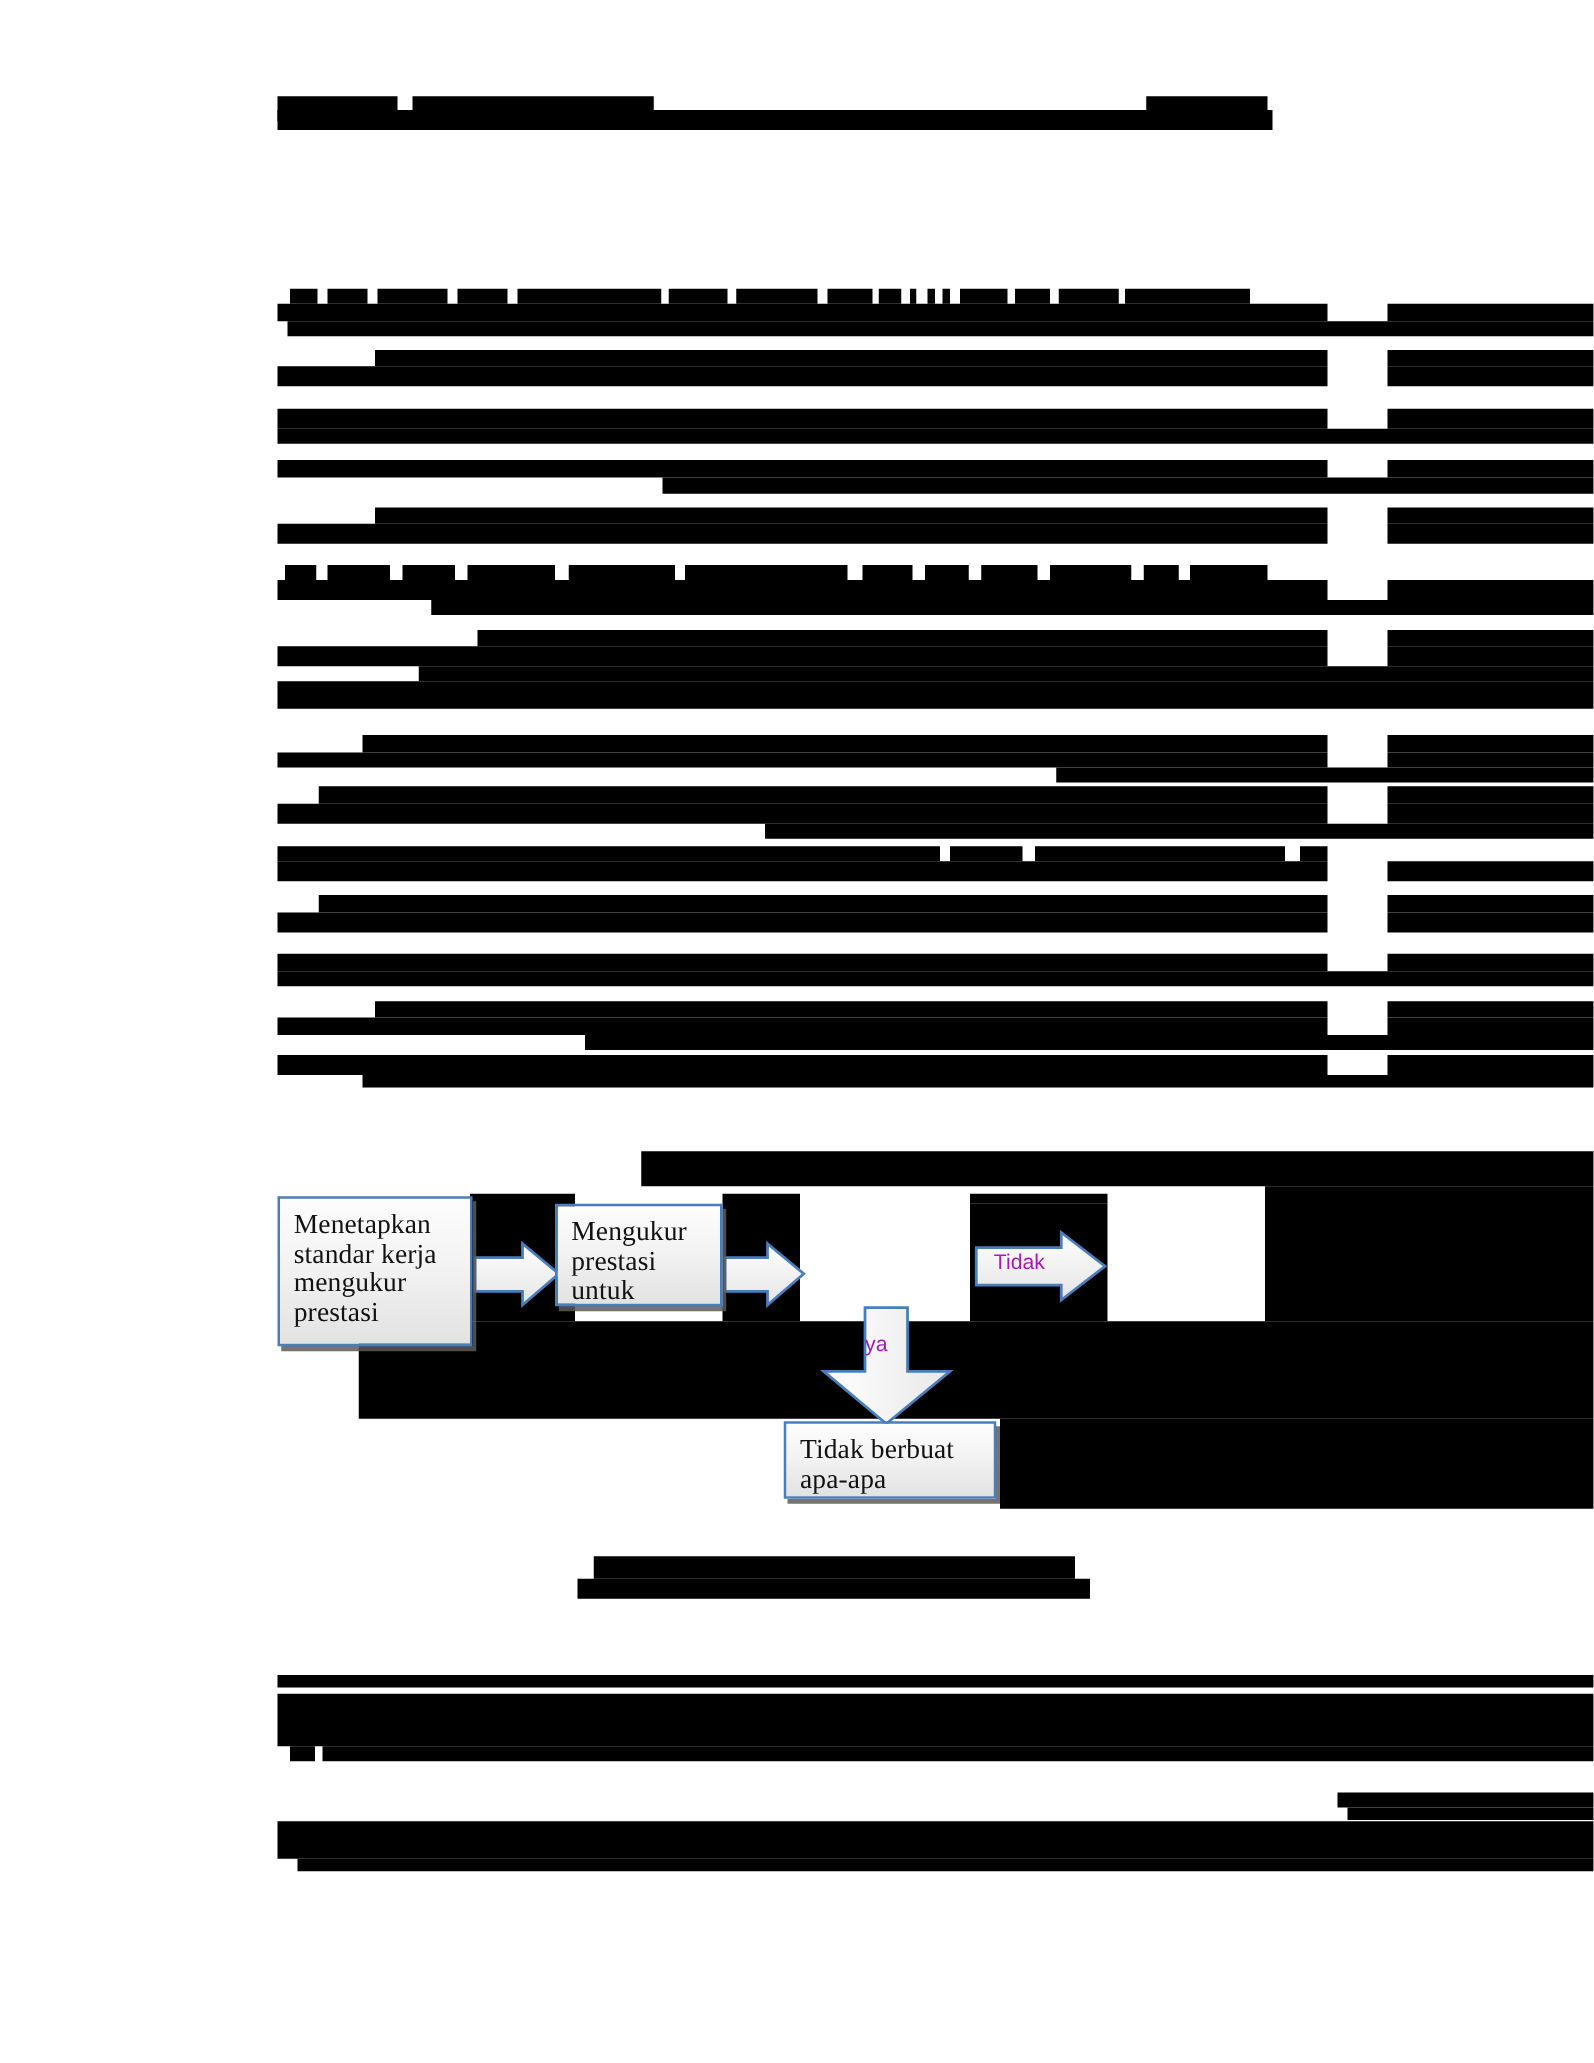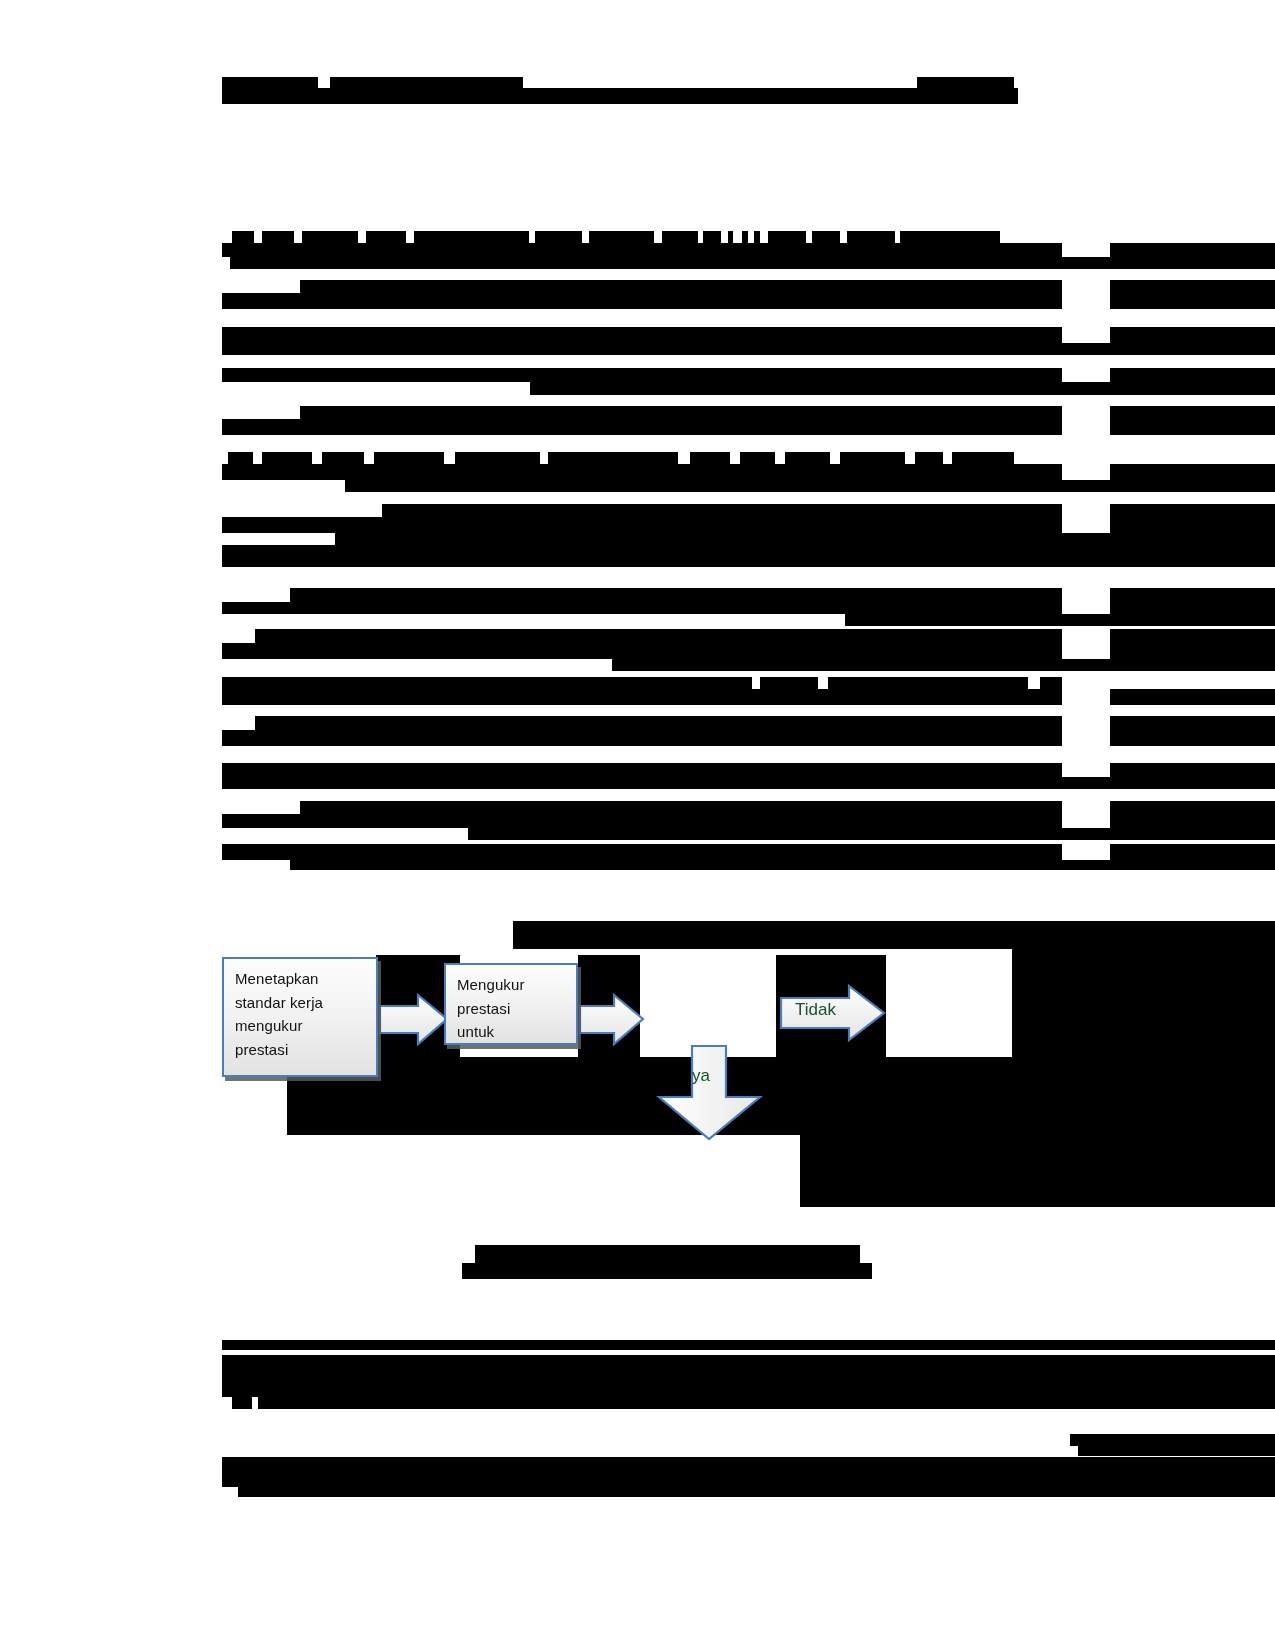--- a/index.html
+++ b/index.html
@@ -26,34 +26,35 @@
   }
 
   
   .flow-box {
     position: absolute;
     box-sizing: border-box;
     border: 2px solid #4A7EBB;
     background: linear-gradient(to bottom, #FDFDFD 0%, #F3F3F3 45%, #E2E2E2 100%);
     box-shadow: 3px 4px 0 0 rgba(90,90,90,0.85);
     color: #111111;
-    font-size: 15px;
+    font-size: 22px;
     line-height: 23.5px;
     padding: 8px 9px 16px 11px;
     letter-spacing: 0.1px;
+    font-family: Liberation Serif, serif;
   }
   .flow-box span { display: block; white-space: nowrap; }
 
   .arrow-wrap { position: absolute; }
   .arrow-wrap svg { display: block; overflow: visible; }
 
   .edge-label {
     position: absolute;
     font-size: 17px;
-    color: #14532d;
+    color: #a21caf;
     z-index: 6;
     white-space: nowrap;
   }
 
   .diagram-layer { position: absolute; left: 0; top: 0; width: 1275px; height: 1650px; }
 </style>
 </head>
 <body>
 
 <div class="page">
@@ -229,20 +230,24 @@
       </div>
 
       <div class="flow-box" style="left:444px; top:963px; width:134px; height:82px; z-index:5;">
         <span>Mengukur</span>
         <span>prestasi</span>
         <span>untuk</span>
       </div>
 
 
 
+      <div class="flow-box" style="left:627px; top:1137px; width:170px; height:62px; z-index:5;">
+        <span>Tidak berbuat</span>
+        <span>apa-apa</span>
+      </div>
 
     </div>
   </div>
 
   <div id="fig-caption-bars">
       <div class="bar" style="left: 475px; top: 1245px; width: 385px; height: 18px;"></div>
       <div class="bar" style="left: 462px; top: 1263px; width: 410px; height: 16px;"></div>
     </div>
 
   <div id="footer-bars">

